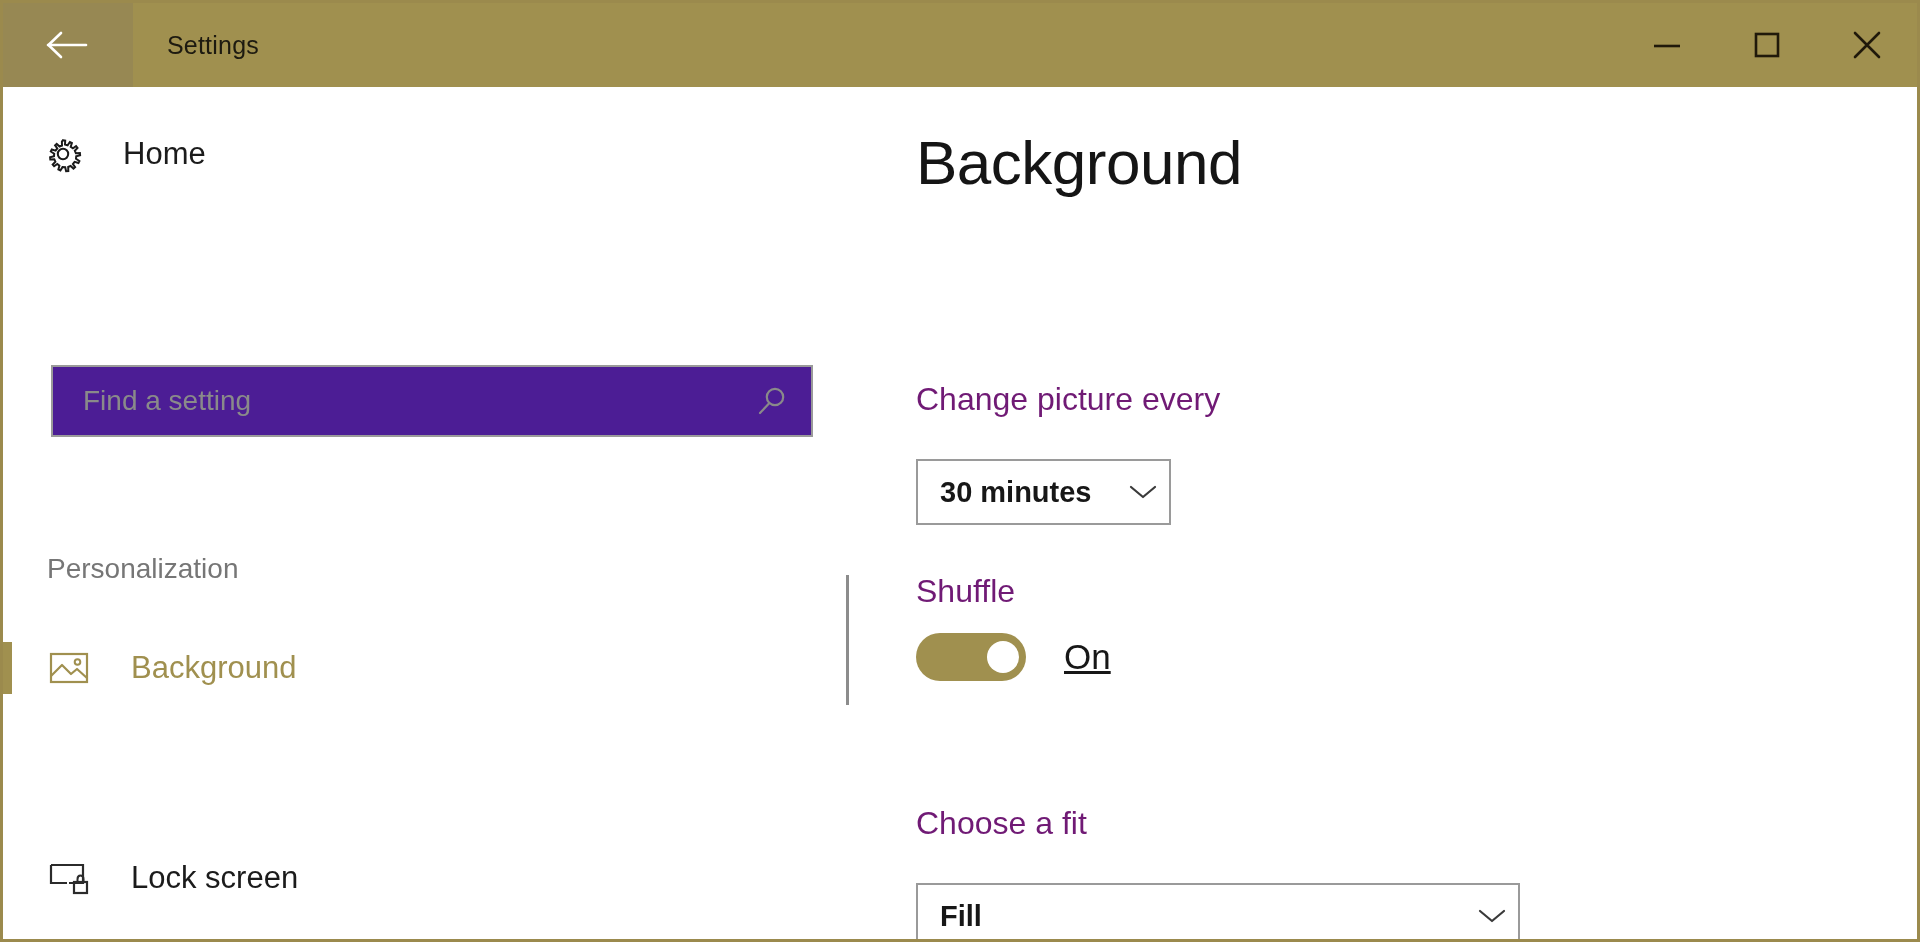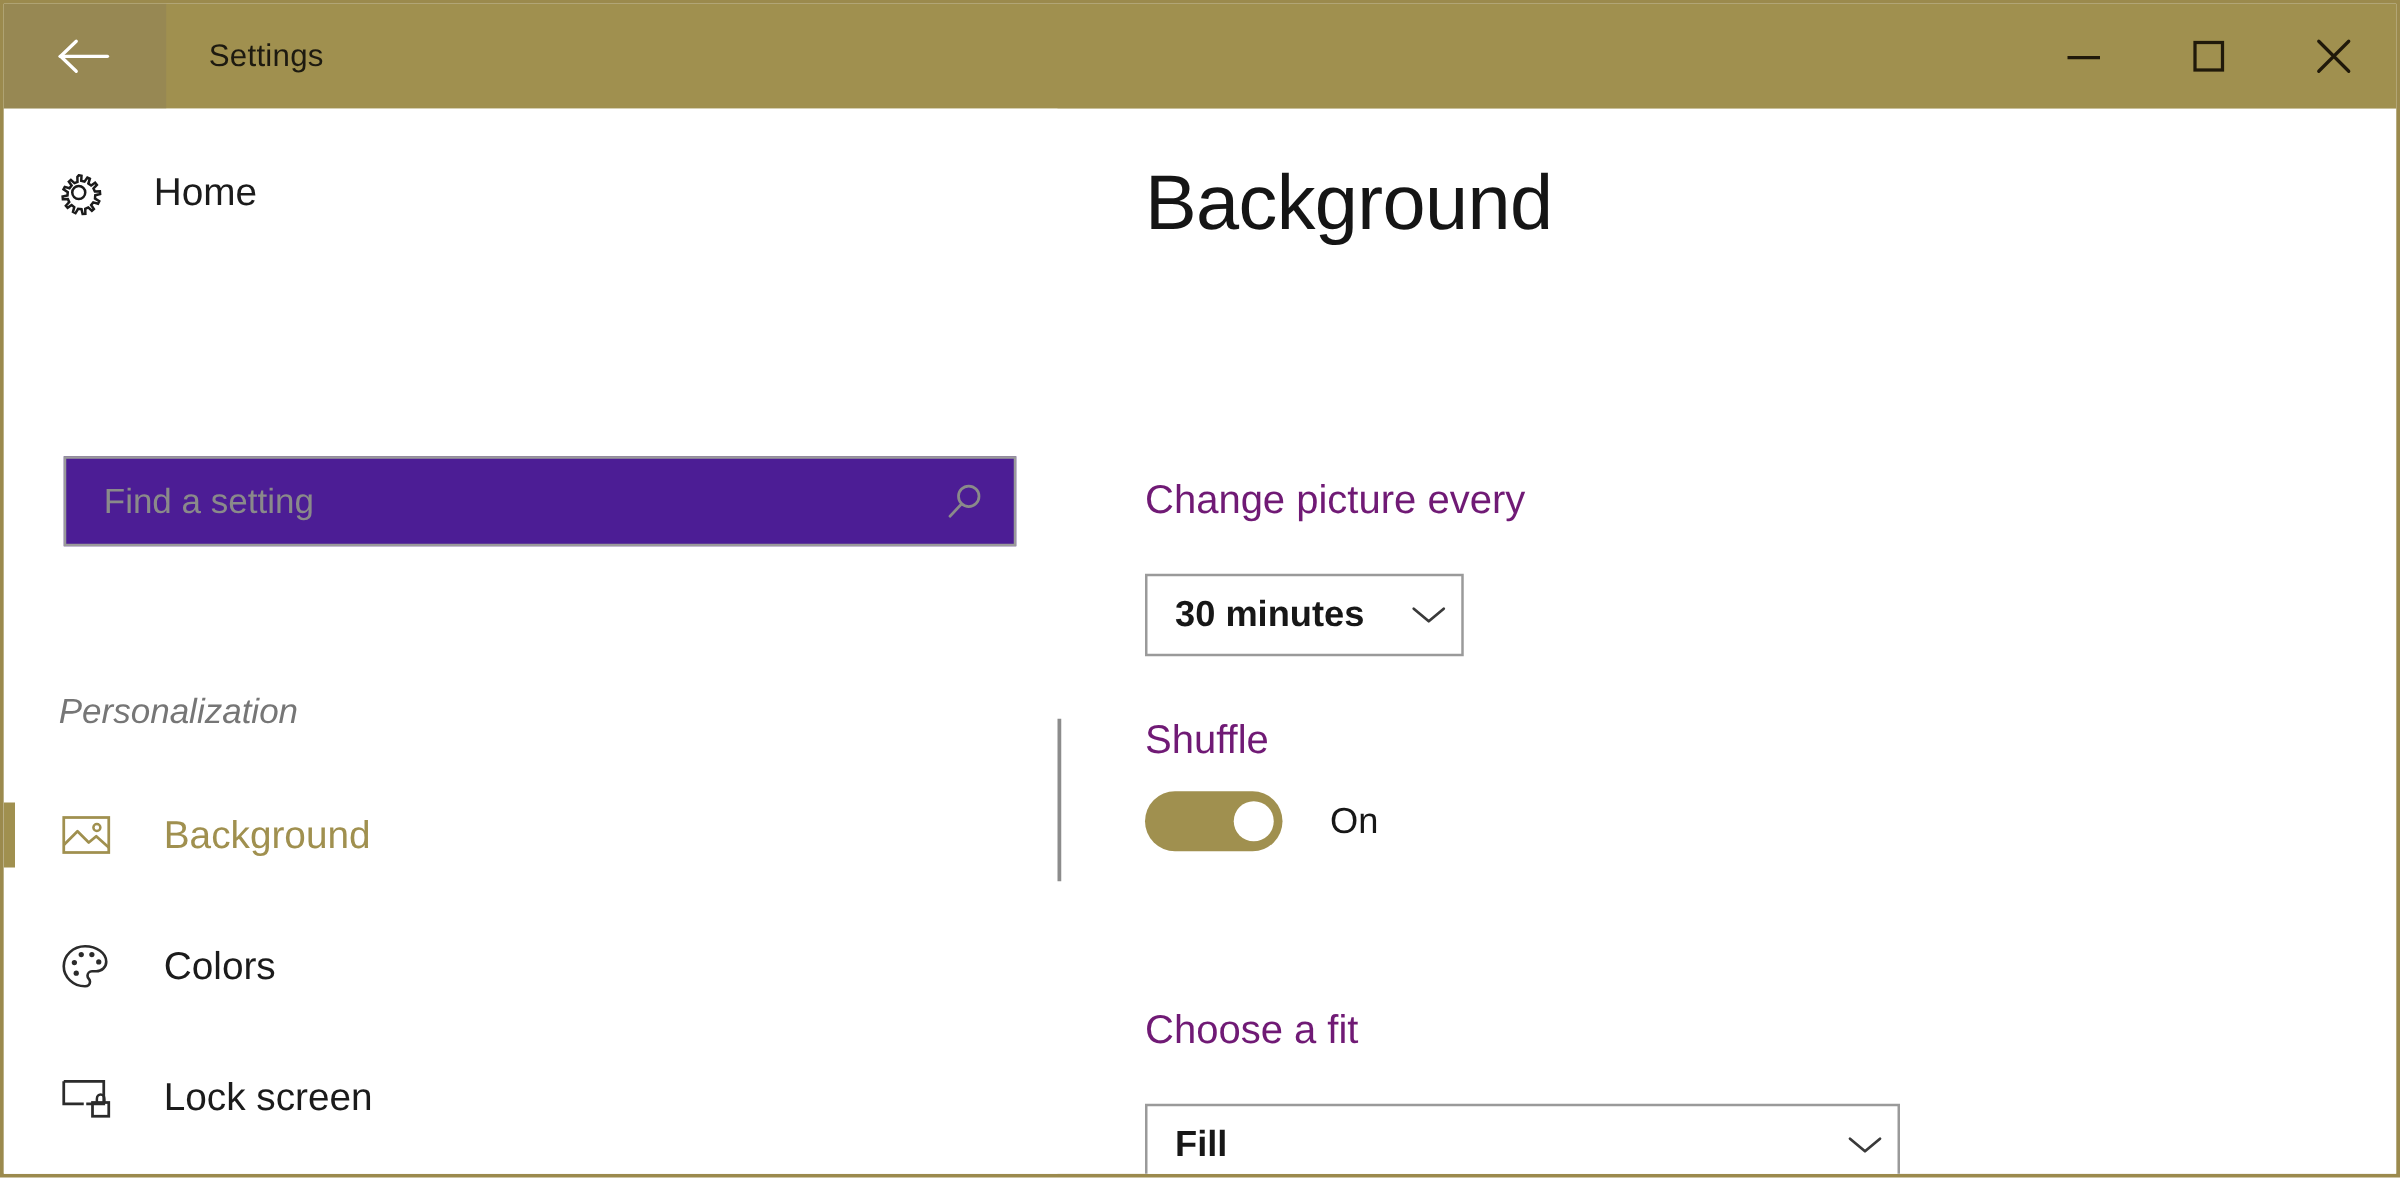--- a/index.html
+++ b/index.html
@@ -129,21 +129,20 @@
     justify-content: center;
     cursor: pointer;
   }
 
   #nav-section-label {
     position: absolute;
     left: 44px;
     top: 466px;
     font-size: 28px;
     color: #767676;
-    font-style: italic;
   }
 
   .nav-item {
     position: absolute;
     left: 0;
     width: 843px;
     height: 68px;
     display: flex;
     align-items: center;
     cursor: pointer;
@@ -266,22 +265,23 @@
     position: absolute;
     right: 7px;
     top: 8px;
     width: 32px;
     height: 32px;
     border-radius: 50%;
     background: #ffffff;
   }
   #shuffle-state-label {
     margin-left: 38px;
-    font-size: 29px;
+    font-size: 35px;
     color: #171717;
+    text-decoration: underline;
   }
 </style>
 </head>
 <body>
 
 <div id="window">
 
   <div id="titlebar">
 
     <div id="back-button">
@@ -355,34 +355,20 @@
         <span class="nav-ico">
           <svg width="40" height="34" viewBox="0 0 40 34">
             <rect x="2" y="3" width="36" height="28" stroke="#a0904f" stroke-width="2.2" fill="none"></rect>
             <path d="M2 25 L13 14 L22 23 L28 18 L38 27" stroke="#a0904f" stroke-width="2.2" fill="none" stroke-linejoin="round"></path>
             <circle cx="28.5" cy="11" r="2.8" stroke="#a0904f" stroke-width="2" fill="none"></circle>
           </svg>
         </span>
         <span class="nav-label">Background</span>
       </div>
 
-      <div class="nav-item" style="top:652px;">
-        <span class="nav-accent"></span>
-        <span class="nav-ico">
-          <svg width="38" height="38" viewBox="0 0 38 38">
-            <path d="M19 3 C9.6 3 2 10.2 2 19 C2 27.8 9.6 35 19 35 C21.5 35 23 33.4 23 31.4 C23 30.4 22.6 29.6 22.0 29.0 C21.4 28.4 21 27.6 21 26.6 C21 24.6 22.6 23 24.6 23 L28 23 C32.4 23 36 19.6 36 15.4 C36 8.6 28.4 3 19 3 Z" stroke="#2b2b2b" stroke-width="2.1" fill="none"></path>
-            <circle cx="10.5" cy="16" r="2.1" fill="#2b2b2b"></circle>
-            <circle cx="16" cy="9.6" r="2.1" fill="#2b2b2b"></circle>
-            <circle cx="24.5" cy="9.6" r="2.1" fill="#2b2b2b"></circle>
-            <circle cx="30" cy="15.5" r="2.1" fill="#2b2b2b"></circle>
-            <circle cx="12" cy="24.5" r="2.1" fill="#2b2b2b"></circle>
-          </svg>
-        </span>
-        <span class="nav-label">Colors</span>
-      </div>
 
       <div class="nav-item" style="top:757px;">
         <span class="nav-accent"></span>
         <span class="nav-ico">
           <svg width="42" height="34" viewBox="0 0 42 34">
             <path d="M2 4 H34 V22 H20" stroke="#2b2b2b" stroke-width="2.2" fill="none"></path>
             <path d="M2 4 V22 H18" stroke="#2b2b2b" stroke-width="2.2" fill="none"></path>
             <rect x="25" y="21" width="13" height="11" stroke="#2b2b2b" stroke-width="2.2" fill="none"></rect>
             <path d="M28.5 21 V18.2 C28.5 15.9 30 14.6 31.5 14.6 C33 14.6 34.5 15.9 34.5 18.2 V21" stroke="#2b2b2b" stroke-width="2" fill="none"></path>
           </svg>

